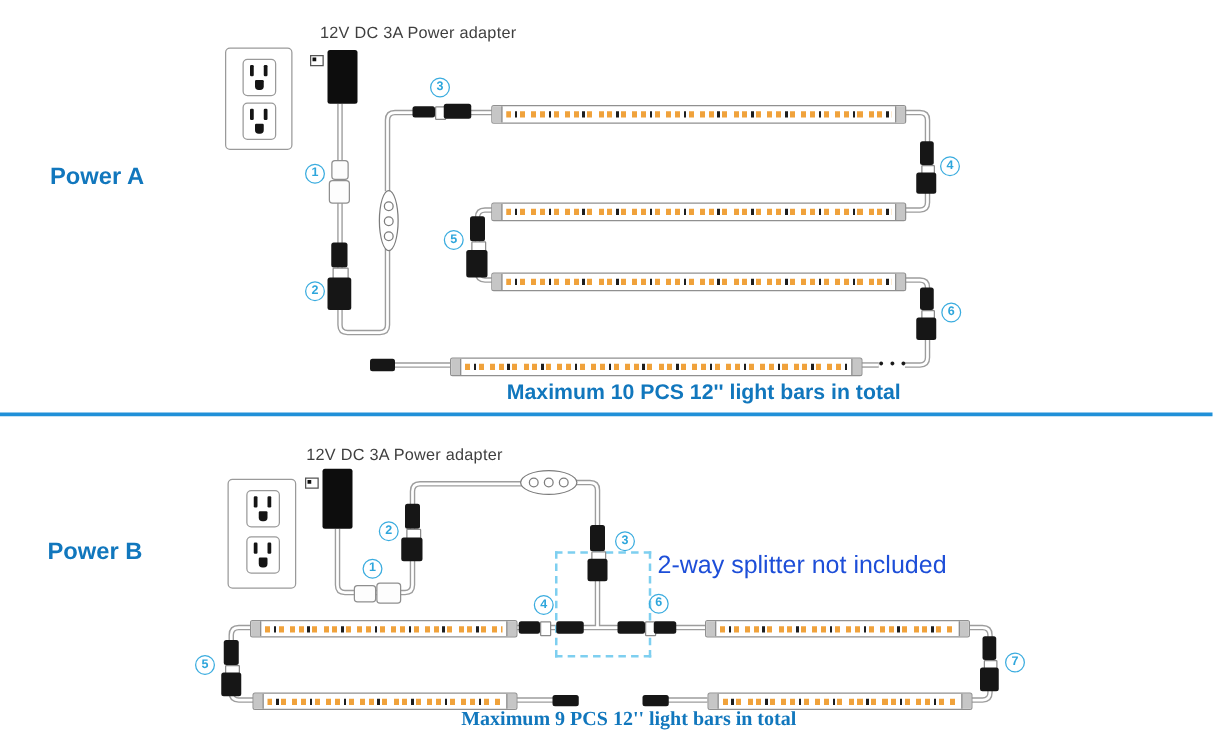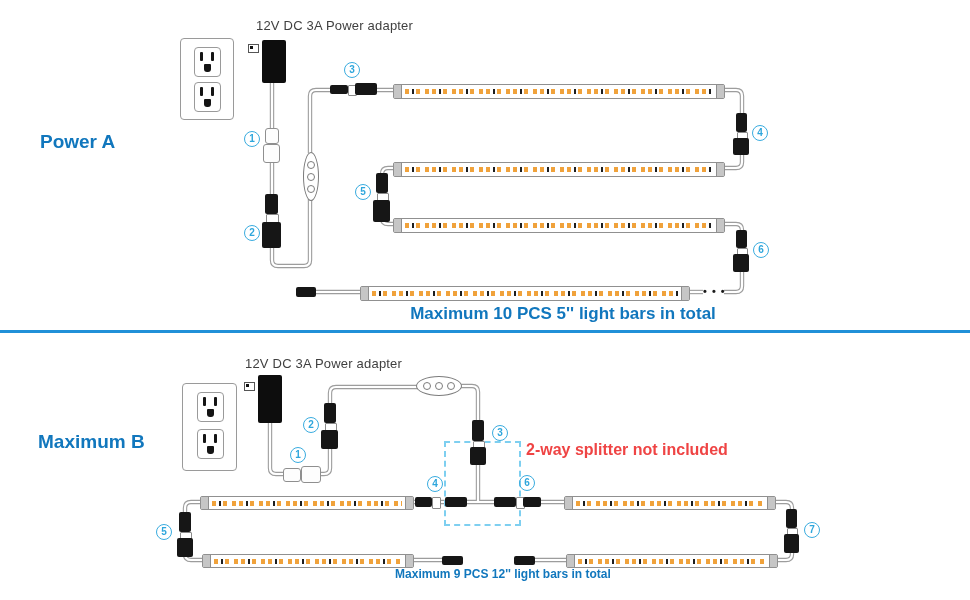--- a/index.html
+++ b/index.html
@@ -7,21 +7,21 @@
        font-family:"Liberation Sans", sans-serif;}
   .abs{position:absolute;}
   
   svg.wires{position:absolute;left:0;top:0;z-index:1;}
   .wo{fill:none;stroke:#9d9d9d;stroke-width:4.4;stroke-linejoin:round;}
   .wi{fill:none;stroke:#ffffff;stroke-width:2.2;stroke-linejoin:round;}
   
   .title{position:absolute;z-index:5;color:#1177bd;font-size:19px;font-weight:700;}
   .adapter-label{position:absolute;z-index:5;color:#3f3f3f;font-size:13px;letter-spacing:.2px;}
   .caption{position:absolute;z-index:5;color:#1177bd;font-weight:700;text-align:center;}
-  .note{position:absolute;z-index:5;color:#ef4444;font-size:16px;font-weight:700;}
+  .note{position:absolute;z-index:5;color:#1d4ed8;font-size:20px;font-weight:400;}
   
   .callout{position:absolute;z-index:6;width:14px;height:14px;border:1px solid #3aacdf;
            border-radius:50%;color:#2ea6dc;font-size:10px;font-weight:700;
            line-height:14px;text-align:center;background:transparent;}
   
   .outlet{position:absolute;z-index:4;background:#fff;border:1.5px solid #9a9a9a;border-radius:4px;}
   .receptacle{position:absolute;background:#fff;border:1.5px solid #9a9a9a;border-radius:4px;}
   .slot{position:absolute;background:#141414;width:3px;height:9px;border-radius:1px;}
   .ground{position:absolute;background:#141414;width:7px;height:8px;border-radius:1px 1px 3px 3px;}
   
@@ -181,25 +181,25 @@
   <div class="callout" style="left:355px;top:184px;">5</div>
 
   <div class="blk" style="left:736px;top:230px;width:11px;height:18px;"></div>
   <div class="collar" style="left:737px;top:248px;width:9px;height:6px;"></div>
   <div class="blk" style="left:733px;top:254px;width:16px;height:18px;"></div>
   <div class="callout" style="left:753px;top:242px;">6</div>
 
   <div class="blk" style="left:296px;top:287px;width:20px;height:10px;"></div>
   <div class="ellipsis" style="left:703px;top:285px;">• • •</div>
 
-  <div class="caption" style="left:328px;top:304px;width:470px;font-size:17px;">Maximum 10 PCS 5'' light bars in total</div>
+  <div class="caption" style="left:328px;top:304px;width:470px;font-size:17px;">Maximum 10 PCS 12'' light bars in total</div>
 
   <div class="divider" style="top:330px;"></div>
 
-  <div class="title" style="left:38px;top:431px;">Maximum B</div>
+  <div class="title" style="left:38px;top:431px;">Power B</div>
   <div class="adapter-label" style="left:245px;top:356px;">12V DC 3A Power adapter</div>
 
   <div class="outlet" style="left:182px;top:383px;width:53px;height:86px;">
     <div class="receptacle" style="left:14px;top:8px;width:25px;height:28px;">
       <div class="slot" style="left:5px;top:4px;"></div>
       <div class="slot" style="left:16px;top:4px;"></div>
       <div class="ground" style="left:9px;top:16px;"></div>
     </div>
     <div class="receptacle" style="left:14px;top:45px;width:25px;height:28px;">
       <div class="slot" style="left:5px;top:4px;"></div>
@@ -272,15 +272,15 @@
   <div class="callout" style="left:156px;top:524px;">5</div>
 
   <div class="blk" style="left:442px;top:556px;width:21px;height:9px;"></div>
   <div class="blk" style="left:514px;top:556px;width:21px;height:9px;"></div>
 
   <div class="blk" style="left:786px;top:509px;width:11px;height:19px;"></div>
   <div class="collar" style="left:787px;top:528px;width:9px;height:6px;"></div>
   <div class="blk" style="left:784px;top:534px;width:15px;height:19px;"></div>
   <div class="callout" style="left:804px;top:522px;">7</div>
 
-  <div class="caption" style="left:303px;top:567px;width:400px;font-size:12px;">Maximum 9 PCS 12'' light bars in total</div>
+  <div class="caption" style="left:303px;top:567px;width:400px;font-size:16px;font-family:Liberation Serif, serif;">Maximum 9 PCS 12'' light bars in total</div>
 
 </div>
 
 </body></html>

